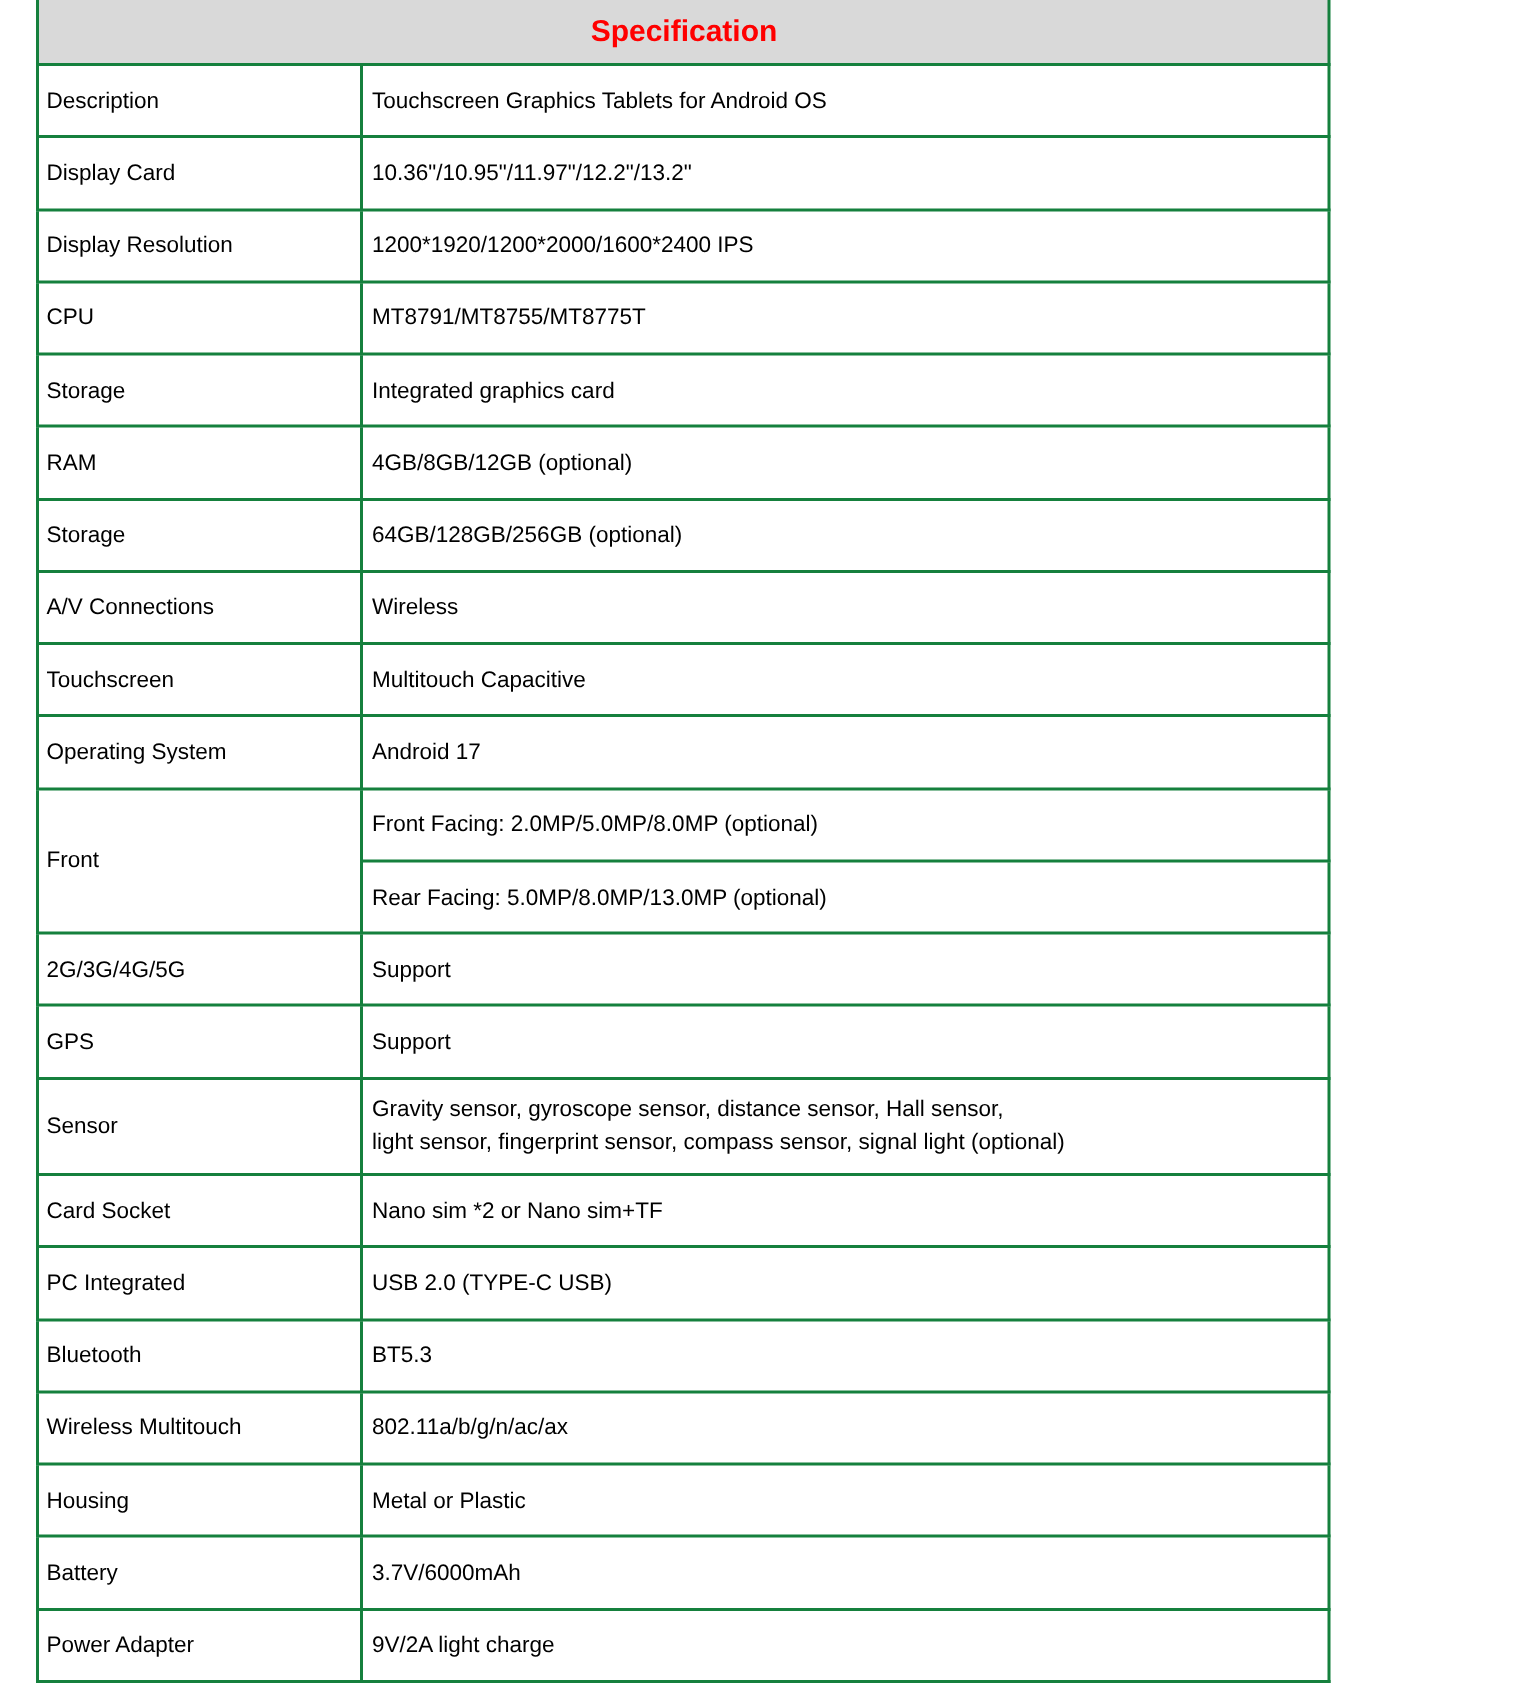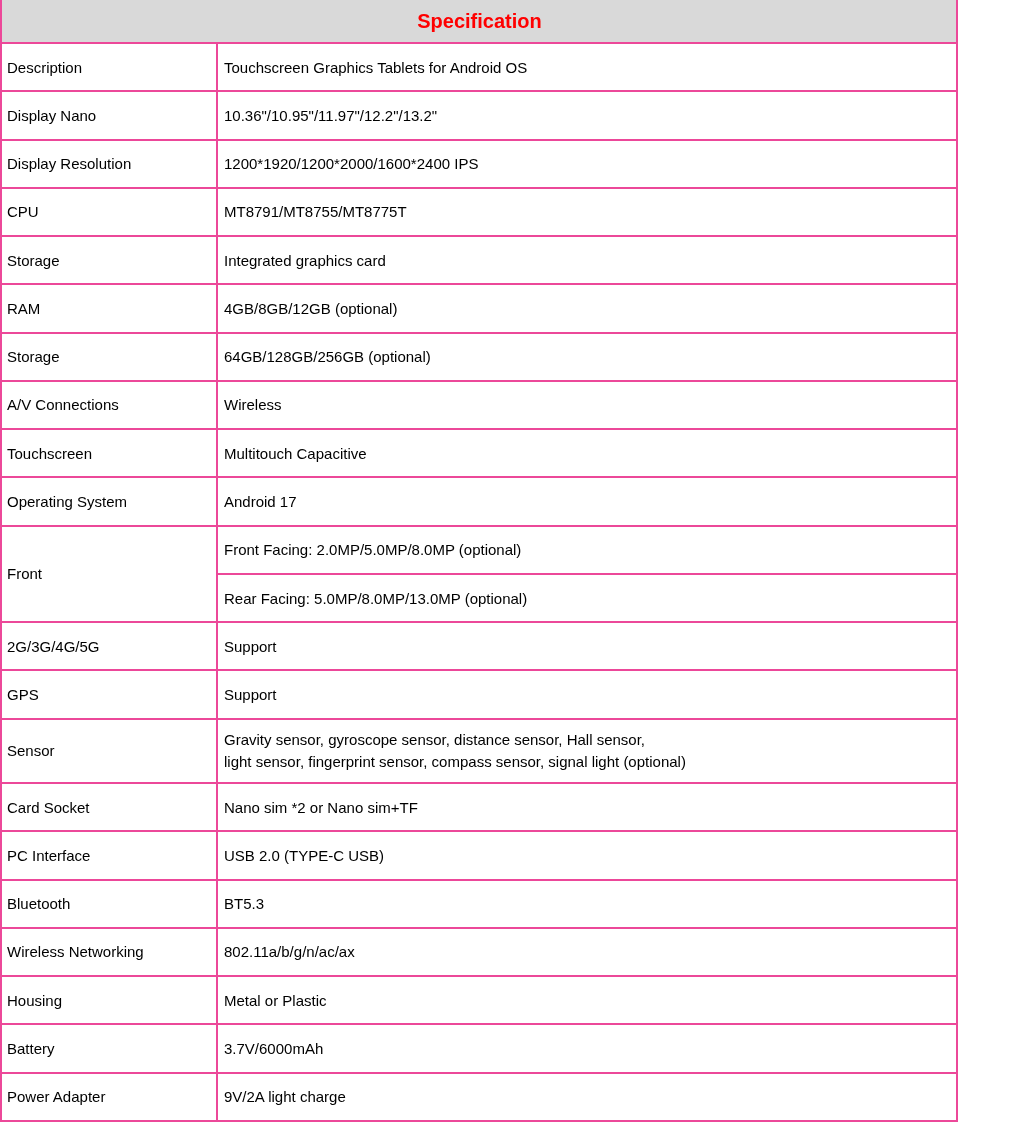--- a/index.html
+++ b/index.html
@@ -1,32 +1,33 @@
 <!DOCTYPE html>
 <html><head>
 <meta charset="utf-8">
 <style>
   html, body {
     margin: 0;
     padding: 0;
     background: #ffffff;
   }
   .spec-table {
-    width: 958px;
+    width: 863px;
     height: 1122px;
     border-collapse: collapse;
     table-layout: fixed;
     font-family: "Liberation Sans", sans-serif;
     font-size: 15px;
     color: #000000;
+    margin-left: 24px;
   }
   .spec-table col.c-label { width: 216px; }
   .spec-table th,
   .spec-table td {
-    border: 2px solid #ec4899;
+    border: 2px solid #15803d;
     padding: 0 4px 0 5px;
     vertical-align: middle;
     overflow: hidden;
     white-space: nowrap;
   }
   .spec-table th.title-cell {
     border-top: none;
     background: #d9d9d9;
     color: #ff0000;
     font-size: 20px;
@@ -54,21 +55,21 @@
     <tr>
       <th class="title-cell" colspan="2" style="color: rgb(255, 0, 0); background: rgb(217, 217, 217);">Specification</th>
     </tr>
   </thead>
   <tbody>
     <tr class="r">
       <td class="label">Description</td>
       <td class="value">Touchscreen Graphics Tablets for Android OS</td>
     </tr>
     <tr class="r">
-      <td class="label">Display Nano</td>
+      <td class="label">Display Card</td>
       <td class="value">10.36"/10.95"/11.97"/12.2"/13.2"</td>
     </tr>
     <tr class="r">
       <td class="label">Display Resolution</td>
       <td class="value">1200*1920/1200*2000/1600*2400 IPS</td>
     </tr>
     <tr class="r">
       <td class="label">CPU</td>
       <td class="value">MT8791/MT8755/MT8775T</td>
     </tr>
@@ -116,29 +117,29 @@
       <td class="value">
         <span class="line">Gravity sensor, gyroscope sensor, distance sensor, Hall sensor,</span>
         <span class="line">light sensor, fingerprint sensor, compass sensor, signal light (optional)</span>
       </td>
     </tr>
     <tr class="r">
       <td class="label">Card Socket</td>
       <td class="value">Nano sim *2 or Nano sim+TF</td>
     </tr>
     <tr class="r">
-      <td class="label">PC Interface</td>
+      <td class="label">PC Integrated</td>
       <td class="value">USB 2.0 (TYPE-C USB)</td>
     </tr>
     <tr class="r">
       <td class="label">Bluetooth</td>
       <td class="value">BT5.3</td>
     </tr>
     <tr class="r">
-      <td class="label">Wireless Networking</td>
+      <td class="label">Wireless Multitouch</td>
       <td class="value">802.11a/b/g/n/ac/ax</td>
     </tr>
     <tr class="r">
       <td class="label">Housing</td>
       <td class="value">Metal or Plastic</td>
     </tr>
     <tr class="r">
       <td class="label">Battery</td>
       <td class="value">3.7V/6000mAh</td>
     </tr>

